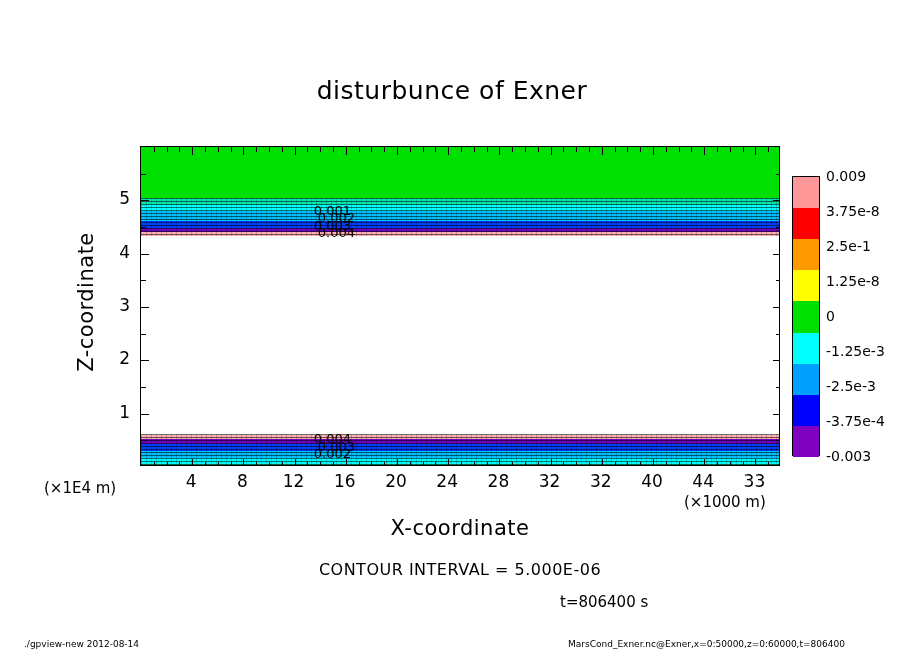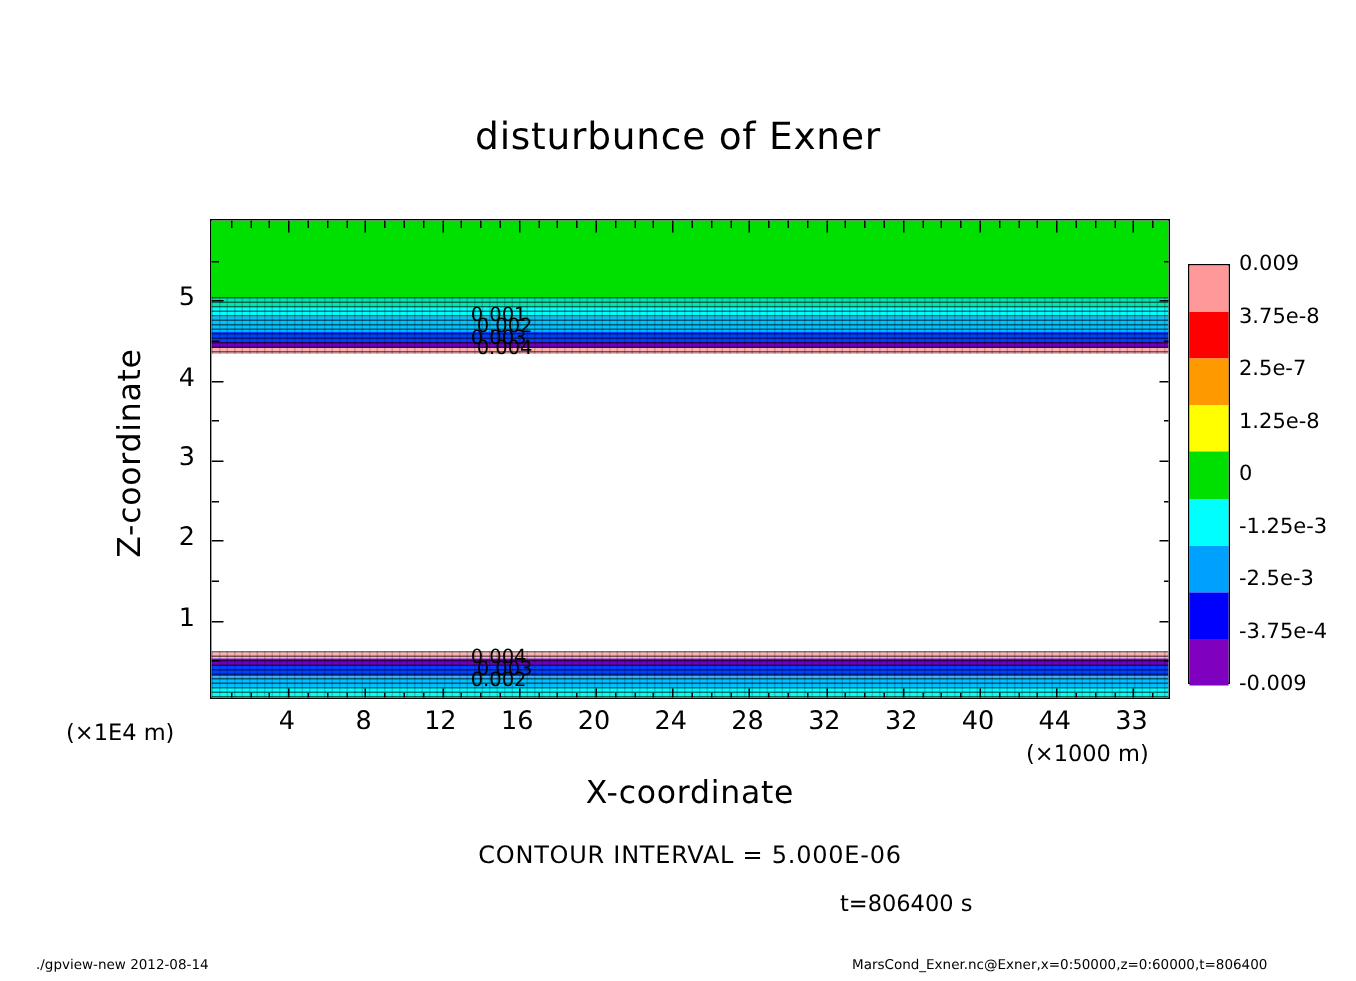--- a/index.html
+++ b/index.html
@@ -548,25 +548,25 @@
     <div style="height: 31.1111px; background: rgb(255, 255, 0);"></div>
     <div style="height: 31.1111px; background: rgb(0, 224, 0);"></div>
     <div style="height: 31.1111px; background: rgb(0, 255, 255);"></div>
     <div style="height: 31.1111px; background: rgb(0, 160, 255);"></div>
     <div style="height: 31.1111px; background: rgb(0, 0, 255);"></div>
     <div style="height: 31.1111px; background: rgb(128, 0, 192);"></div>
   </div>
 <div id="cbarlabels">
     <div class="cblabel" style="top: 168px;">0.009</div>
     <div class="cblabel" style="top: 203px;">3.75e-8</div>
-    <div class="cblabel" style="top: 238px;">2.5e-7</div>
+    <div class="cblabel" style="top: 238px;">2.5e-1</div>
     <div class="cblabel" style="top: 273px;">1.25e-8</div>
     <div class="cblabel" style="top: 308px;">0</div>
     <div class="cblabel" style="top: 343px;">-1.25e-3</div>
     <div class="cblabel" style="top: 378px;">-2.5e-3</div>
     <div class="cblabel" style="top: 413px;">-3.75e-4</div>
-    <div class="cblabel" style="top: 448px;">-0.009</div>
+    <div class="cblabel" style="top: 448px;">-0.003</div>
   </div>
 
 <div class="abs" id="cinterval">CONTOUR INTERVAL = 5.000E-06</div>
 <div class="abs" id="ttime">t=806400 s</div>
 <div class="abs" id="footleft">./gpview-new  2012-08-14</div>
 <div class="abs" id="footright">MarsCond_Exner.nc@Exner,x=0:50000,z=0:60000,t=806400</div>
 
 </body></html>

